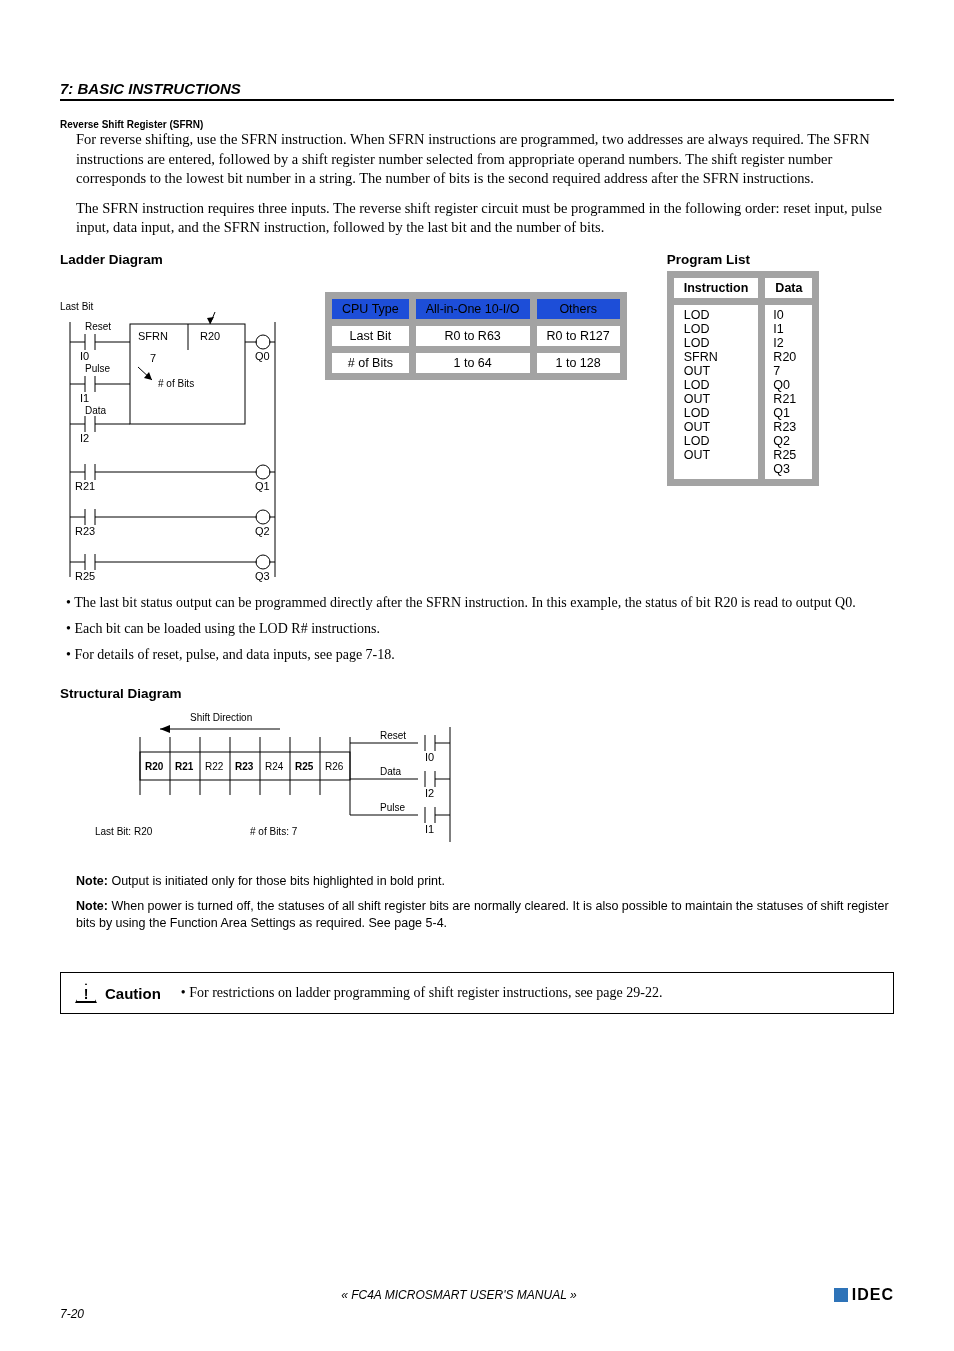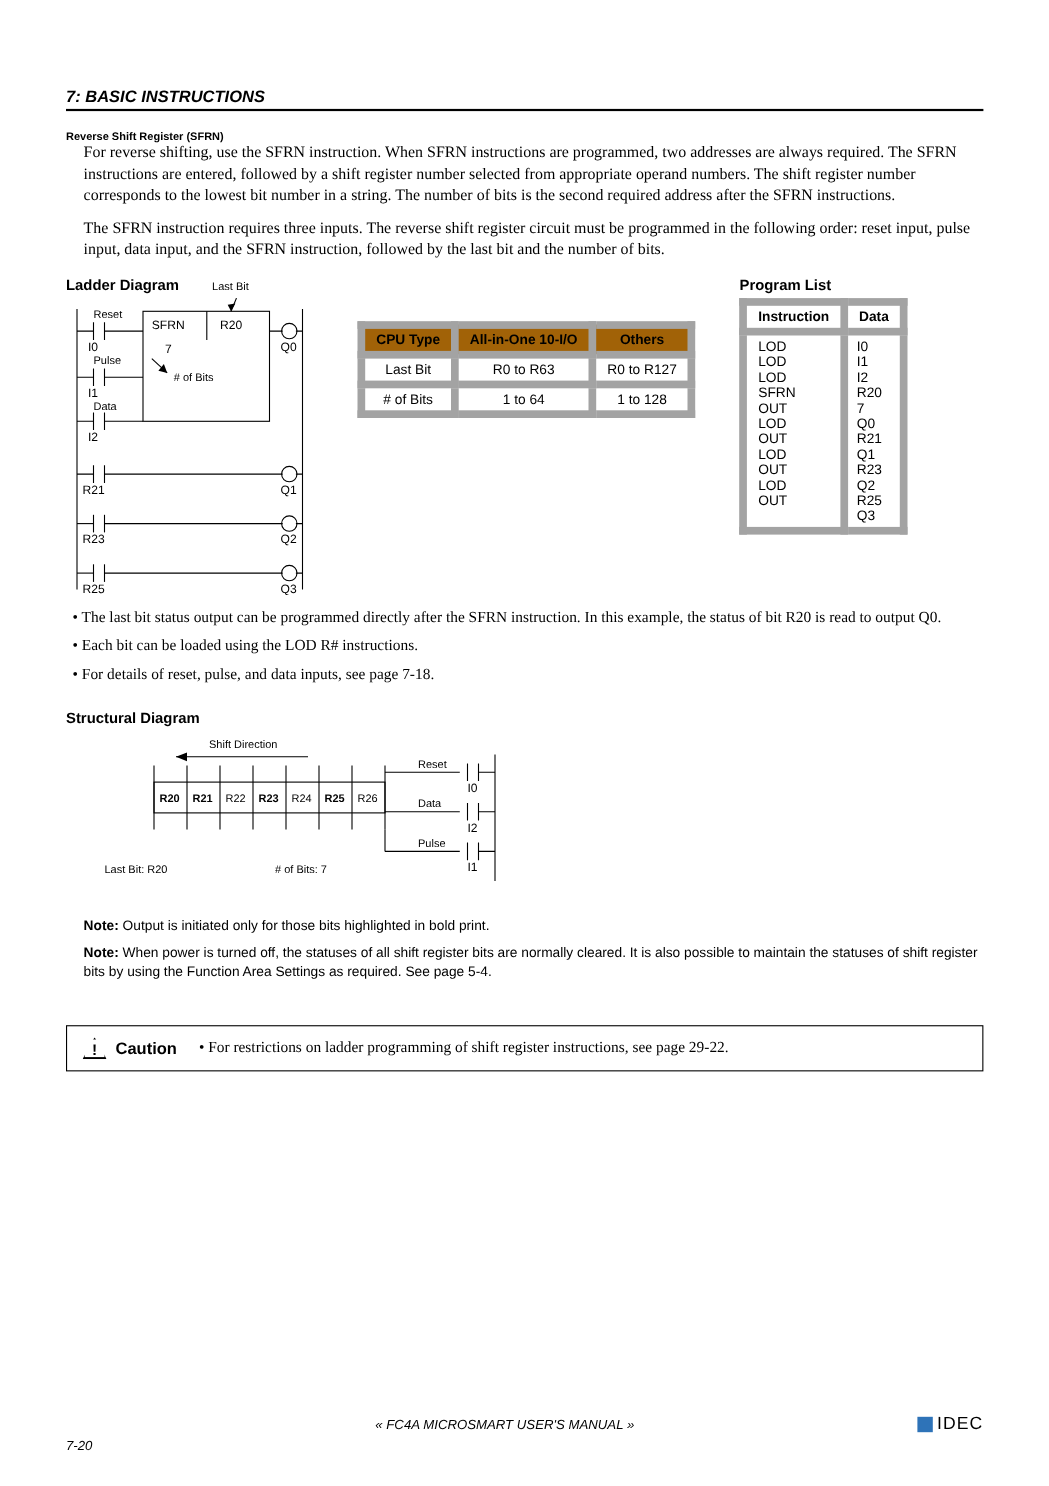--- a/index.html
+++ b/index.html
@@ -69,21 +69,21 @@
     border-collapse: collapse;
     font-family: Arial, Helvetica, sans-serif;
     font-size: 12.5px;
   }
   .cpu-table th, .cpu-table td,
   .prog-table th, .prog-table td {
     border: 7px solid #a3a3a3;
     padding: 3px 10px;
     text-align: center;
   }
-  .cpu-table th { font-weight: bold; background:#a16207; }
+  .cpu-table th { font-weight: normal; background:#1d4ed8; }
   .prog-table th { font-weight: bold; }
   .prog-table td { text-align: left; padding: 3px 10px; }
   .prog-table .data-col { padding-left: 8px; padding-right: 14px; }
   .struct-title {
     font-family: Arial, Helvetica, sans-serif;
     font-weight: bold;
     font-size: 13.5px;
     margin-top: 22px;
     margin-bottom: 6px;
   }
@@ -131,21 +131,21 @@
     display: flex;
     justify-content: space-between;
     align-items: center;
     font-family: Arial, Helvetica, sans-serif;
     font-size: 12px;
   }
   .footer .manual { font-style: italic; font-variant: small-caps; }
   .footer .logo {
     display: flex;
     align-items: center;
-    font-weight: normal;
+    font-weight: bold;
     font-size: 16px;
     letter-spacing: 1px;
   }
   .footer .logo .sq { width: 14px; height: 14px; background: #2e73b8; margin-right: 4px; }
   .svg-text { font-family: Arial, Helvetica, sans-serif; font-size: 11px; }
   .svg-text-sm { font-family: Arial, Helvetica, sans-serif; font-size: 10px; }
   .svg-bold { font-weight: bold; }
 </style>
 </head>
 <body>
@@ -157,21 +157,21 @@
   </div>
 
   <div class="subtitle">Reverse Shift Register (SFRN)</div>
 
   <p class="body-text">For reverse shifting, use the SFRN instruction. When SFRN instructions are programmed, two addresses are always required. The SFRN instructions are entered, followed by a shift register number selected from appropriate operand numbers. The shift register number corresponds to the lowest bit number in a string. The number of bits is the second required address after the SFRN instructions.</p>
   <p class="body-text">The SFRN instruction requires three inputs. The reverse shift register circuit must be programmed in the following order: reset input, pulse input, data input, and the SFRN instruction, followed by the last bit and the number of bits.</p>
 
   <div class="three-col">
 
     <div style="width:225px;">
-      <div style="display:flex;align-items:baseline;gap:30px;">
+      <div style="display:flex;align-items:baseline;gap:30px;flex-direction:column;">
         <div class="ladder-title">Ladder Diagram</div>
         <div class="svg-text-sm" style="font-family:Arial;">Last Bit</div>
       </div>
       <svg class="ladder-svg" width="225" height="270">
 
         <line x1="10" y1="10" x2="10" y2="265" stroke="#000"></line>
         <line x1="215" y1="10" x2="215" y2="265" stroke="#000"></line>
 
         <rect x="70" y="12" width="115" height="100" fill="none" stroke="#000"></rect>
         <line x1="128" y1="12" x2="128" y2="38" stroke="#000"></line>

